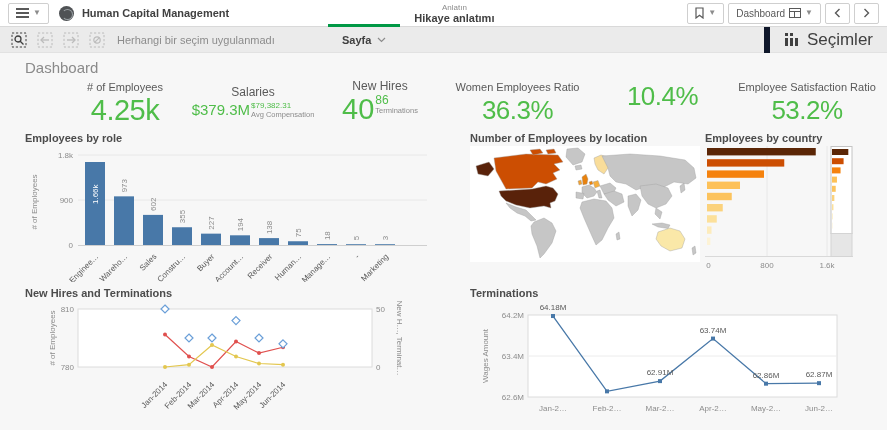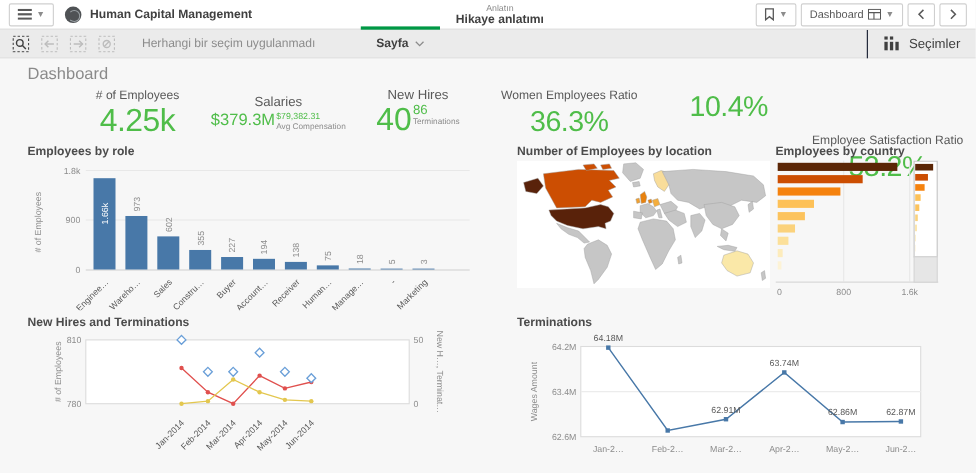--- a/index.html
+++ b/index.html
@@ -30,24 +30,24 @@
   .tab-label-row { display:flex; align-items:center; gap:6px; }
   .tab-label { font-size:11px; font-weight:bold; color:#404040; line-height:12px; }
 
   .topbar-right { margin-left:auto; display:flex; align-items:center; gap:4px; }
 
   
   .selbar { position:absolute; top:27px; left:0; right:0; height:26px; background:#ebebeb;
             display:flex; align-items:center; border-bottom:1px solid #e2e2e2; z-index:4; }
   .selbar .icongrp { display:flex; align-items:center; gap:9px; padding:0 10px; }
   .selicon { width:17px; height:17px; display:flex; align-items:center; justify-content:center; cursor:pointer; }
-  .selmsg { font-size:11px; color:#8c8c8c; margin-left:14px; }
+  .selmsg { font-size:11px; color:#8c8c8c; margin-left:2px; }
   .selections-btn { margin-left:auto; height:26px; display:flex; align-items:center; gap:8px;
-            padding:0 14px; border-left:1px solid #0f172a; cursor:pointer;
-            font-size:12px; color:#404040; }
+            padding:0 14px; border-left:6px solid #0f172a; cursor:pointer;
+            font-size:17px; color:#404040; }
 
   
   main { position:absolute; top:53px; left:0; right:0; bottom:0; }
   .page-title { position:absolute; left:25px; top:6px; font-size:15px; font-weight:normal; color:#8a8a8a; }
 
   .kpi { position:absolute; top:28px; text-align:center; }
   .kpi-label { font-size:11px; color:#595959; margin-bottom:2px; white-space:nowrap; }
   .kpi-value { font-size:29px; color:#4fbd49; line-height:30px; letter-spacing:-0.5px; }
   .kpi-value.pct { font-size:26px; }
   .kpi-combo { display:inline-flex; align-items:flex-start; }
@@ -203,21 +203,21 @@
 
     <div class="kpi" style="left:445px;width:145px;">
       <div class="kpi-label">Women Employees Ratio</div>
       <div class="kpi-value pct">36.3%</div>
     </div>
 
     <div class="kpi" style="left:590px;width:145px;">
       <div class="kpi-value pct">10.4%</div>
     </div>
 
-    <div class="kpi" style="left:732px;width:150px;margin-top:41px;">
+    <div class="kpi" style="left:732px;width:150px;">
       <div class="kpi-label">Employee Satisfaction Ratio</div>
       <div class="kpi-value pct">53.2%</div>
     </div>
 
     <div class="chart" style="left:25px;top:79px;width:420px;height:150px;">
       <h2>Employees by role</h2>
       <div class="chart-body"><svg width="420" height="136">
             <text x="48" y="102" text-anchor="end" fill="#8c8c8c" font-size="8">0</text>
             <line x1="53" y1="54" x2="402" y2="54" stroke="#e8e8e8"></line>
             <text x="48" y="57" text-anchor="end" fill="#8c8c8c" font-size="8">900</text>

